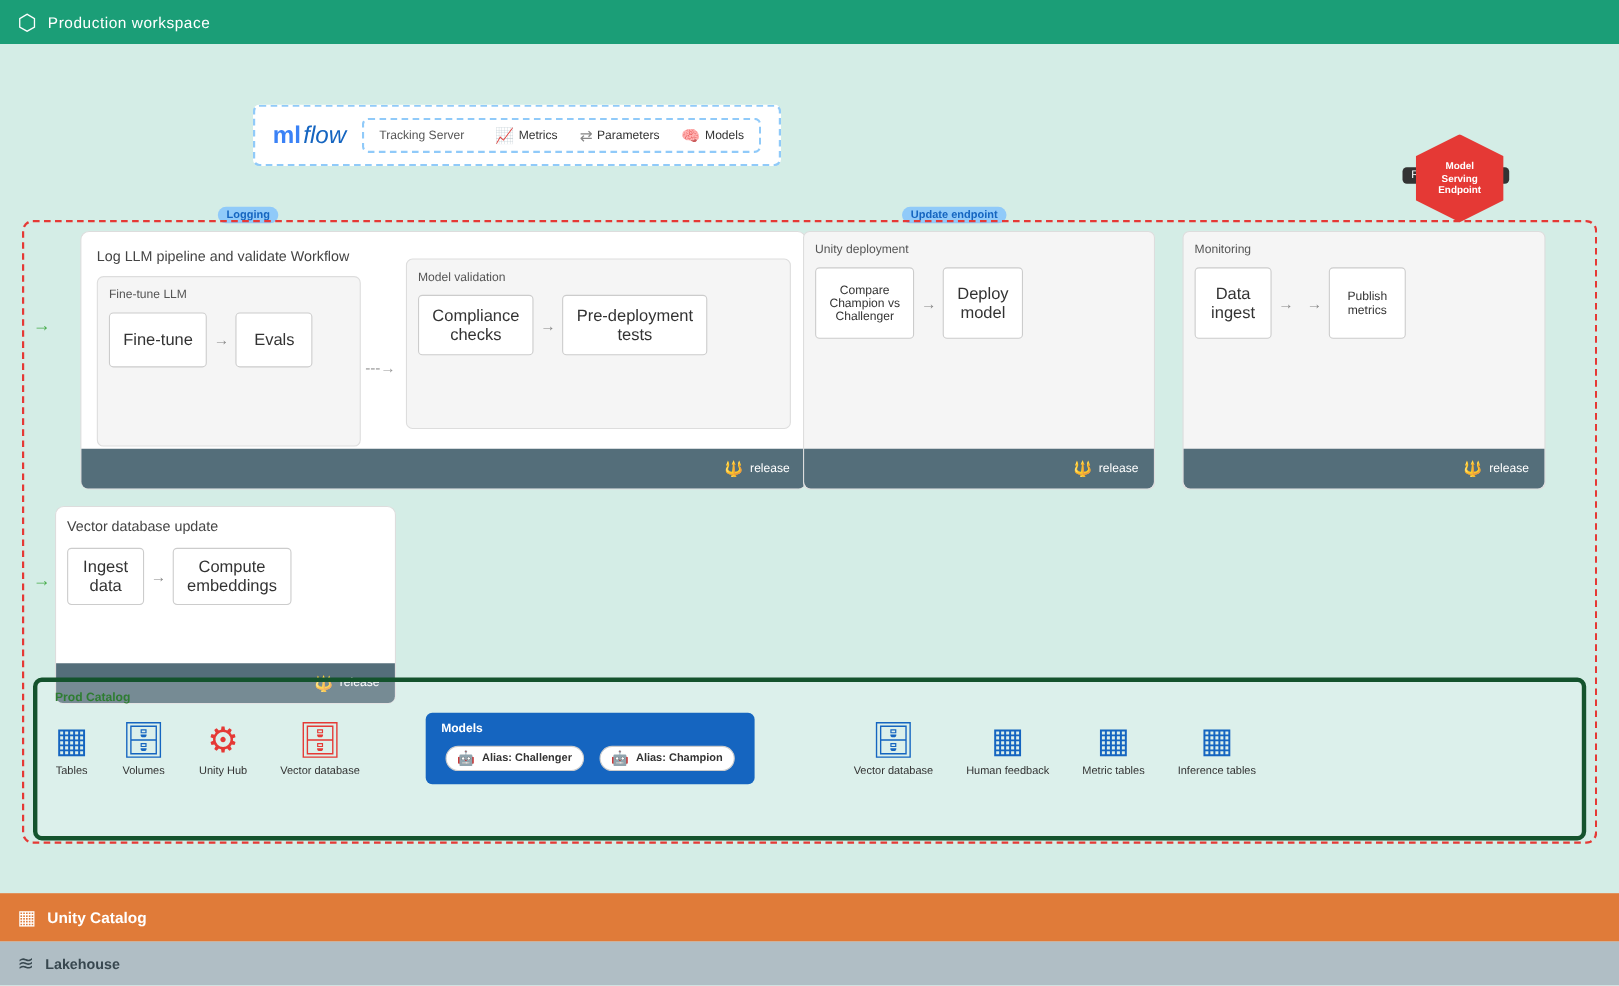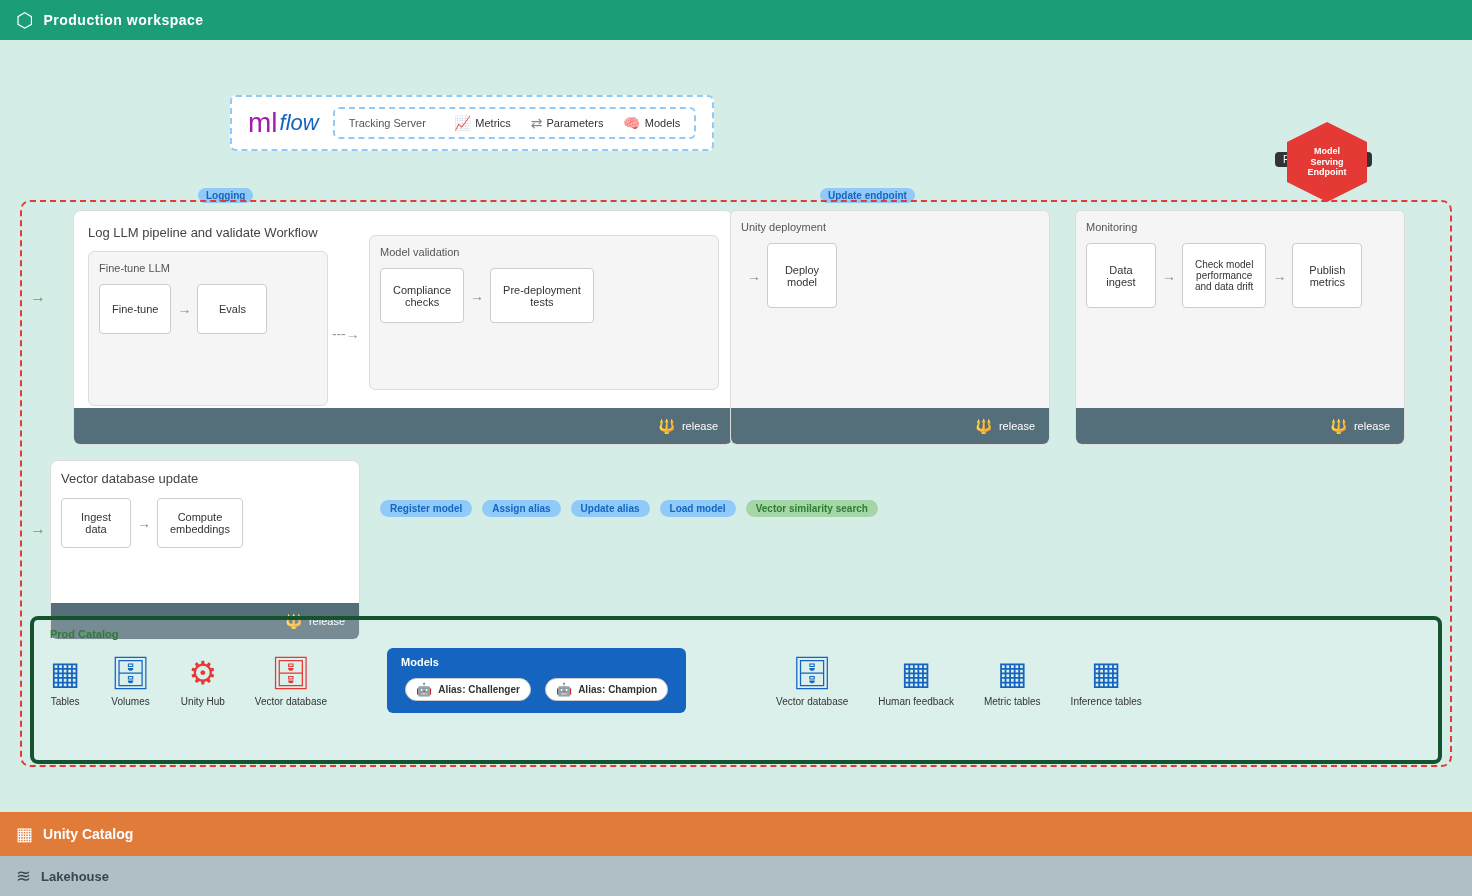--- a/index.html
+++ b/index.html
@@ -8,21 +8,21 @@
     
     .top-bar {
       background: #1b9e77;
       height: 40px;
       display: flex;
       align-items: center;
       padding: 0 16px;
       gap: 10px;
     }
     .top-bar-icon { color: white; font-size: 20px; }
-    .top-bar-title { color: white; font-size: 14px; font-weight: bold; letter-spacing: 0.5px; text-align: right; }
+    .top-bar-title { color: white; font-size: 14px; font-weight: normal; letter-spacing: 0.5px; text-align: right; }
 
     
     .bottom-bar {
       position: absolute;
       bottom: 0;
       left: 0;
       right: 0;
       height: 40px;
       background: #b0bec5;
       display: flex;
@@ -129,21 +129,21 @@
 
     
     .process-box {
       display: inline-flex;
       align-items: center;
       justify-content: center;
       background: white;
       border: 1px solid #ccc;
       border-radius: 4px;
       padding: 8px 12px;
-      font-size: 11px;
+      font-size: 15px;
       color: #333;
       text-align: center;
       min-width: 70px;
       min-height: 50px;
     }
 
     
     .arrow { color: #888; font-size: 14px; margin: 0 6px; }
 
     
@@ -229,21 +229,21 @@
 
 <div class="top-bar">
   <span class="top-bar-icon">⬡</span>
   <span class="top-bar-title">Production workspace</span>
 </div>
 
 <div class="main-area">
 
   <div class="mlflow-box" style="position:absolute; top:55px; left:230px;">
     <div style="display:flex; align-items:center; gap:2px;">
-      <span style="font-size:28px; font-weight:400; color:#a21caf;">ml</span>
+      <span style="font-size:22px; font-weight:700; color:#3b82f6;">ml</span>
       <span style="font-size:22px; font-weight:400; color:#1565c0; font-style:italic;">flow</span>
     </div>
     <div class="tracking-server-box">
       <span class="tracking-label">Tracking Server</span>
       <div class="tracking-item">
         <span class="tracking-icon">📈</span>
         <span>Metrics</span>
       </div>
       <div class="tracking-item">
         <span class="tracking-icon">⇄</span>
@@ -297,35 +297,35 @@
 
     <div class="release-bar" style="position:absolute; bottom:0; left:0; right:0; border-radius:0 0 6px 6px;">
       <span class="release-icon">🔱</span>
       <span>release</span>
     </div>
   </div>
 
   <div style="position:absolute; top:170px; left:730px; width:320px; height:235px; background:#f5f5f5; border:1px solid #ddd; border-radius:6px; padding:10px;">
     <div class="section-title">Unity deployment</div>
     <div class="process-row" style="margin-top:10px;">
+      <div class="process-box" style="white-space:pre-line; min-height:65px; font-size:11px;">Compare<br>Champion vs<br>Challenger</div>
       <span class="arrow">→</span>
       <div class="process-box" style="white-space:pre-line; min-height:65px;">Deploy<br>model</div>
     </div>
     <div class="release-bar" style="position:absolute; bottom:0; left:0; right:0; border-radius:0 0 6px 6px;">
       <span class="release-icon">🔱</span>
       <span>release</span>
     </div>
   </div>
 
   <div style="position:absolute; top:170px; left:1075px; width:330px; height:235px; background:#f5f5f5; border:1px solid #ddd; border-radius:6px; padding:10px;">
     <div class="section-title">Monitoring</div>
     <div class="process-row" style="margin-top:10px;">
       <div class="process-box" style="white-space:pre-line; min-height:65px;">Data<br>ingest</div>
       <span class="arrow">→</span>
-      <div class="process-box" style="white-space:pre-line; min-height:65px; font-size:10px;">Check model<br>performance<br>and data drift</div>
       <span class="arrow">→</span>
       <div class="process-box" style="white-space:pre-line; min-height:65px; font-size:11px;">Publish<br>metrics</div>
     </div>
     <div class="release-bar" style="position:absolute; bottom:0; left:0; right:0; border-radius:0 0 6px 6px;">
       <span class="release-icon">🔱</span>
       <span>release</span>
     </div>
   </div>
 
   <div style="position:absolute; top:420px; left:50px; width:310px; height:180px; background:white; border:1px solid #ddd; border-radius:8px; padding:10px;">
@@ -334,27 +334,20 @@
       <div class="process-box" style="white-space:pre-line;">Ingest<br>data</div>
       <span class="arrow">→</span>
       <div class="process-box" style="white-space:pre-line;">Compute<br>embeddings</div>
     </div>
     <div class="release-bar" style="position:absolute; bottom:0; left:0; right:0; border-radius:0 0 6px 6px;">
       <span class="release-icon">🔱</span>
       <span>release</span>
     </div>
   </div>
 
-  <div style="position:absolute; top:460px; left:380px; display:flex; gap:10px; align-items:center;">
-    <div class="action-badge">Register model</div>
-    <div class="action-badge">Assign alias</div>
-    <div class="action-badge">Update alias</div>
-    <div class="action-badge">Load model</div>
-    <div class="action-badge-green">Vector similarity search</div>
-  </div>
 
   <div style="position:absolute; top:248px; left:30px; font-size:16px; color:#4caf50; font-weight:bold;">→</div>
   <div style="position:absolute; top:480px; left:30px; font-size:16px; color:#4caf50; font-weight:bold;">→</div>
 
   <div style="position:absolute; bottom:48px; left:30px; right:30px; height:148px; border:4px solid #14532d; border-radius:8px; padding:8px 16px; background:rgba(255,255,255,0.2);">
     <div class="prod-catalog-title">Prod Catalog</div>
     <div style="display:flex; align-items:center; gap:30px;">
 
       <div class="catalog-item">
         <span style="font-size:32px; color:#1565c0;">▦</span>

